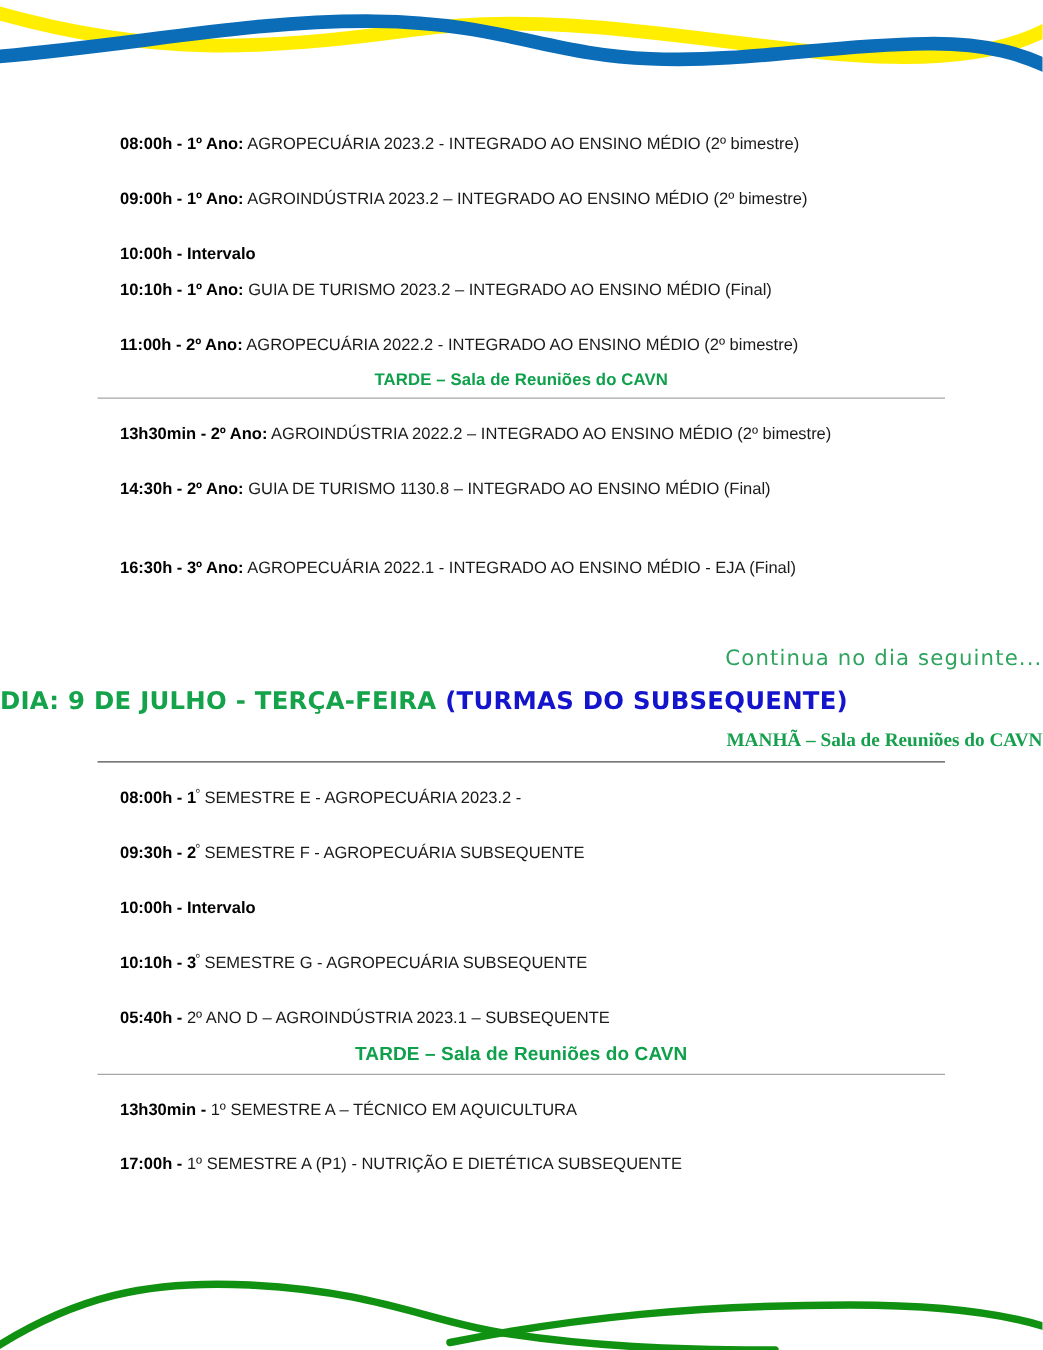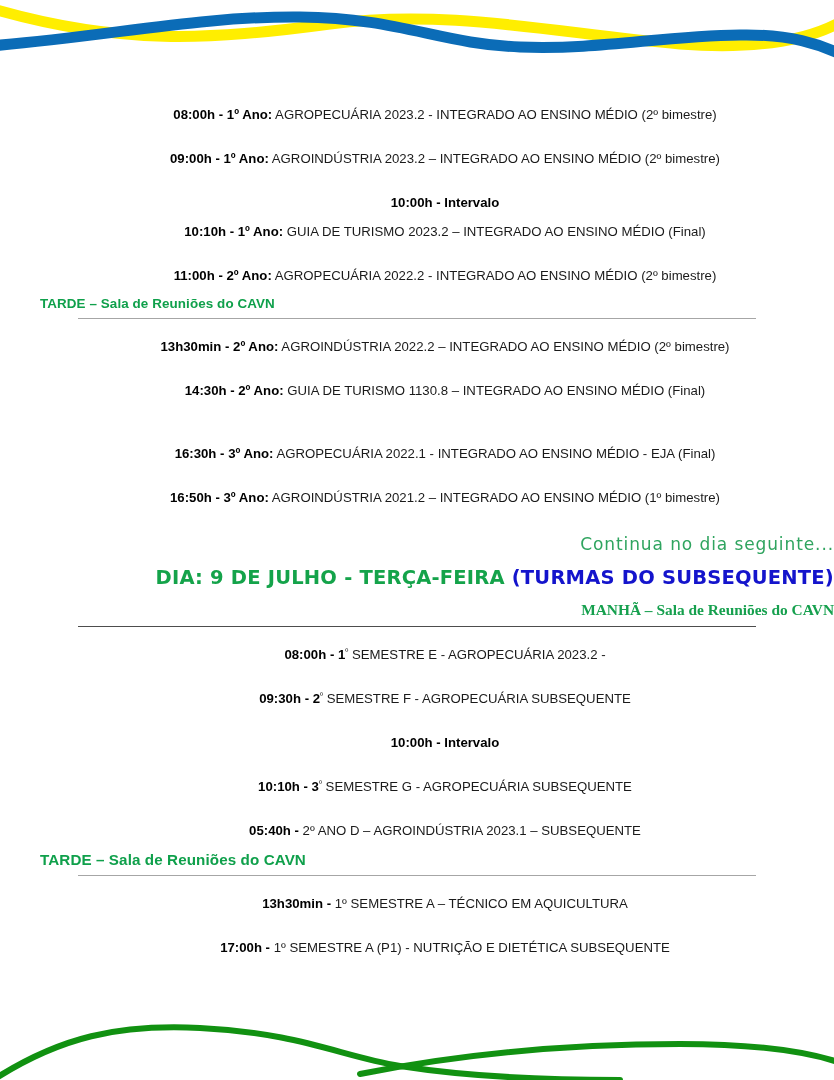--- a/index.html
+++ b/index.html
@@ -49,37 +49,37 @@
     list-style: none;
   }
 
   .entry {
     font-size: 13.2px;
     line-height: 1.28;
     color: #1a1a1a;
     padding-left: 96px;
     padding-right: 40px;
     white-space: nowrap;
-    text-align: center;
   }
   .entry .lead {
     font-weight: bold;
     color: #000;
   }
   .entry .rest {
     font-weight: normal;
   }
 
   .gap-lg { height: 27px; }
   .gap-md { height: 20px; }
   .gap-sm { height: 12px; }
   .gap-xs { height: 7px; }
 
   
   .session-head {
+    text-align: center;
     color: #0fa04b;
     font-weight: bold;
     font-size: 13.4px;
     letter-spacing: 0.1px;
     padding: 0 40px;
   }
   .session-head.big {
     font-size: 15.2px;
   }
 
@@ -94,21 +94,21 @@
 
   .continua {
     text-align: right;
     color: #2fa45f;
     font-size: 17px;
     letter-spacing: 0.9px;
     font-family: "DejaVu Sans", sans-serif;
   }
 
   .day-title {
-    text-align: right;
+    text-align: left;
     font-size: 19.5px;
     font-weight: bold;
     letter-spacing: 0.2px;
     font-family: "DejaVu Sans", sans-serif;
     white-space: nowrap;
   }
   .day-title .green { color: #14a34a; }
   .day-title .blue  { color: #1414cc; }
 
   .day-sub {
@@ -185,23 +185,20 @@
 
     <div class="gap-sm"></div>
 
     <div class="gap-xs"></div>
 
     <div class="entry">
       <span class="lead">16:30h - 3º Ano:</span><span class="rest"> AGROPECUÁRIA 2022.1 - INTEGRADO AO ENSINO MÉDIO - EJA (Final)</span>
     </div>
     <div class="gap-lg"></div>
 
-    <div class="entry">
-      <span class="lead">16:50h - 3º Ano:</span><span class="rest"> AGROINDÚSTRIA 2021.2 – INTEGRADO AO ENSINO MÉDIO (1º bimestre)</span>
-    </div>
   </div>
 
   <div class="gap-lg"></div>
 
   <div class="continua">Continua no dia seguinte...</div>
 
   <div class="gap-sm"></div>
 
   <div class="day-title">
     <span class="green">DIA: 9 DE JULHO - TERÇA-FEIRA </span><span class="blue">(TURMAS DO SUBSEQUENTE)</span>

